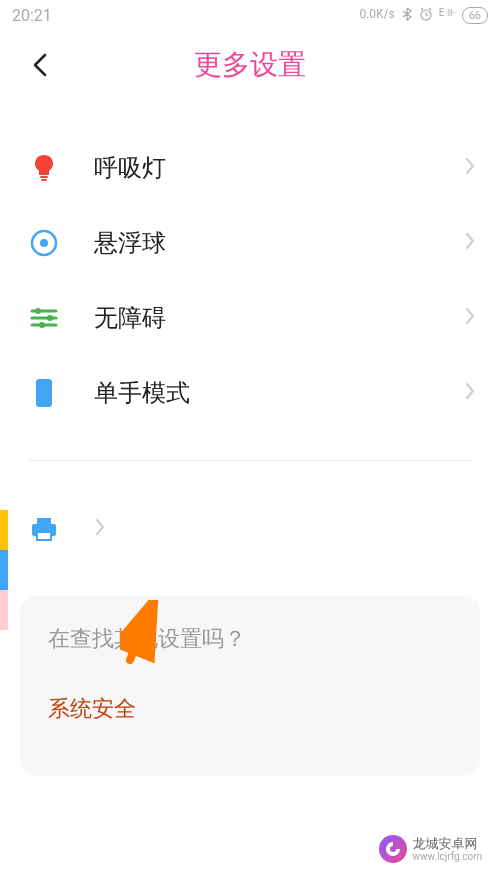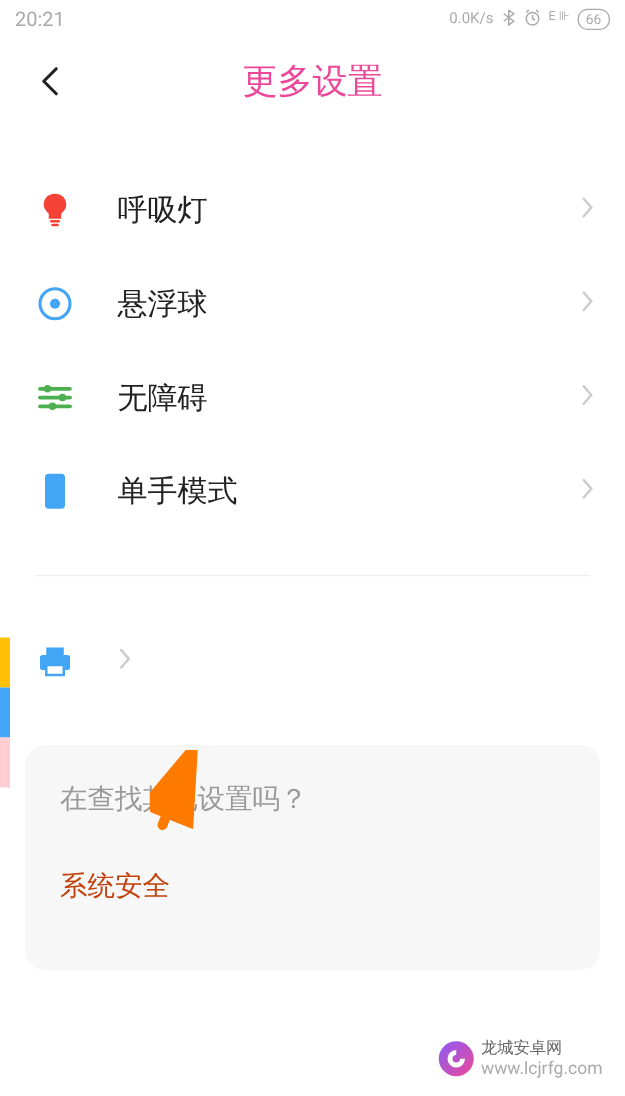--- a/index.html
+++ b/index.html
@@ -30,21 +30,21 @@
     .search-link { font-size: 22px; color: #c2410c; margin-bottom: 24px; display: block; }
     
     .side-tabs { position: absolute; left: 0; top: 510px; display: flex; flex-direction: column; }
     .side-tab { width: 8px; height: 40px; }
     
     .arrow-overlay { position: absolute; left: 120px; top: 600px; pointer-events: none; }
     
     .watermark { position: absolute; right: 10px; bottom: 10px; display: flex; align-items: center; gap: 6px; background: rgba(255,255,255,0.9); padding: 4px 8px; border-radius: 6px; }
     .watermark-logo { width: 28px; height: 28px; border-radius: 50%; background: linear-gradient(135deg, #8B5CF6, #EC4899); display: flex; align-items: center; justify-content: center; }
     .watermark-text { font-size: 13px; color: #666; line-height: 1.2; }
-    .watermark-sub { font-size: 14px; color: #aaa; }
+    .watermark-sub { font-size: 10px; color: #aaa; }
   </style>
 </head>
 <body>
 
 <div class="main-screen">
 
   <div class="status-bar">
     <span class="status-left">20:21</span>
     <div class="status-right">
       <span>0.0K/s</span>

